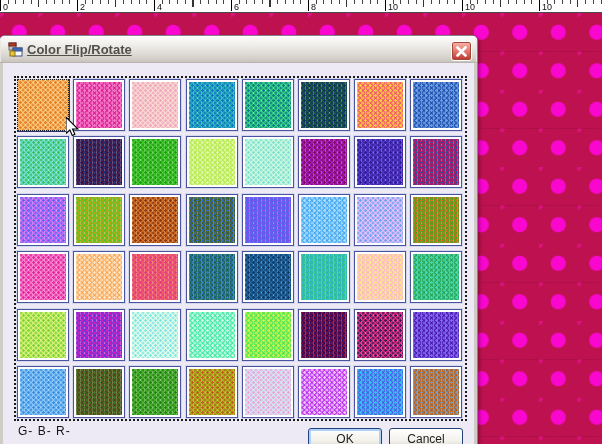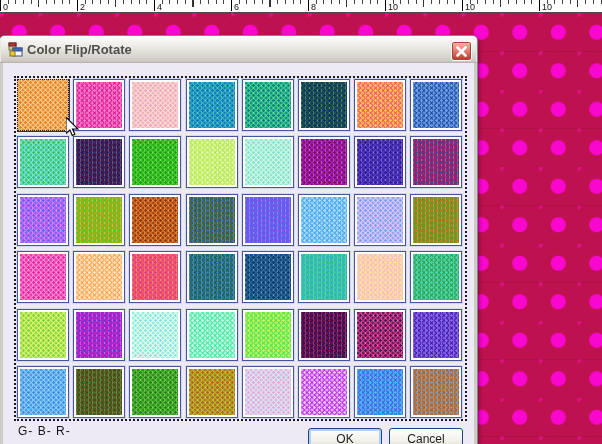--- a/index.html
+++ b/index.html
@@ -49,20 +49,21 @@
     position:absolute; left:0; top:0; width:100%; height:27px;
     border-radius:5px 5px 0 0;
     background:linear-gradient(#FDFDFC, #EDEBE7 40%, #D5D1CA 85%, #C8C4BD);
     border-bottom:1px solid #B9B5AE;
     box-shadow:inset 0 1px 0 #FFFFFF, inset 1px 0 0 #E8E6E2, inset -1px 0 0 #E8E6E2;
   }
   .title-text {
     position:absolute; left:27px; top:0; line-height:27px;
     font-size:13px; font-weight:bold; color:#514F4B;
     white-space:nowrap;
+    text-decoration:underline;
   }
   .form-icon { position:absolute; left:8px; top:6px; width:15px; height:15px; }
   .close-btn {
     position:absolute; right:5px; top:5px; width:21px; height:20px;
     border-radius:3px;
     background:linear-gradient(#F7B5AC, #E78176 45%, #C24237 90%, #B03328);
     border:1px solid #FFFFFF;
     box-shadow:inset 0 0 0 1px #A8453A;
     display:flex; align-items:center; justify-content:center;
     cursor:default;

